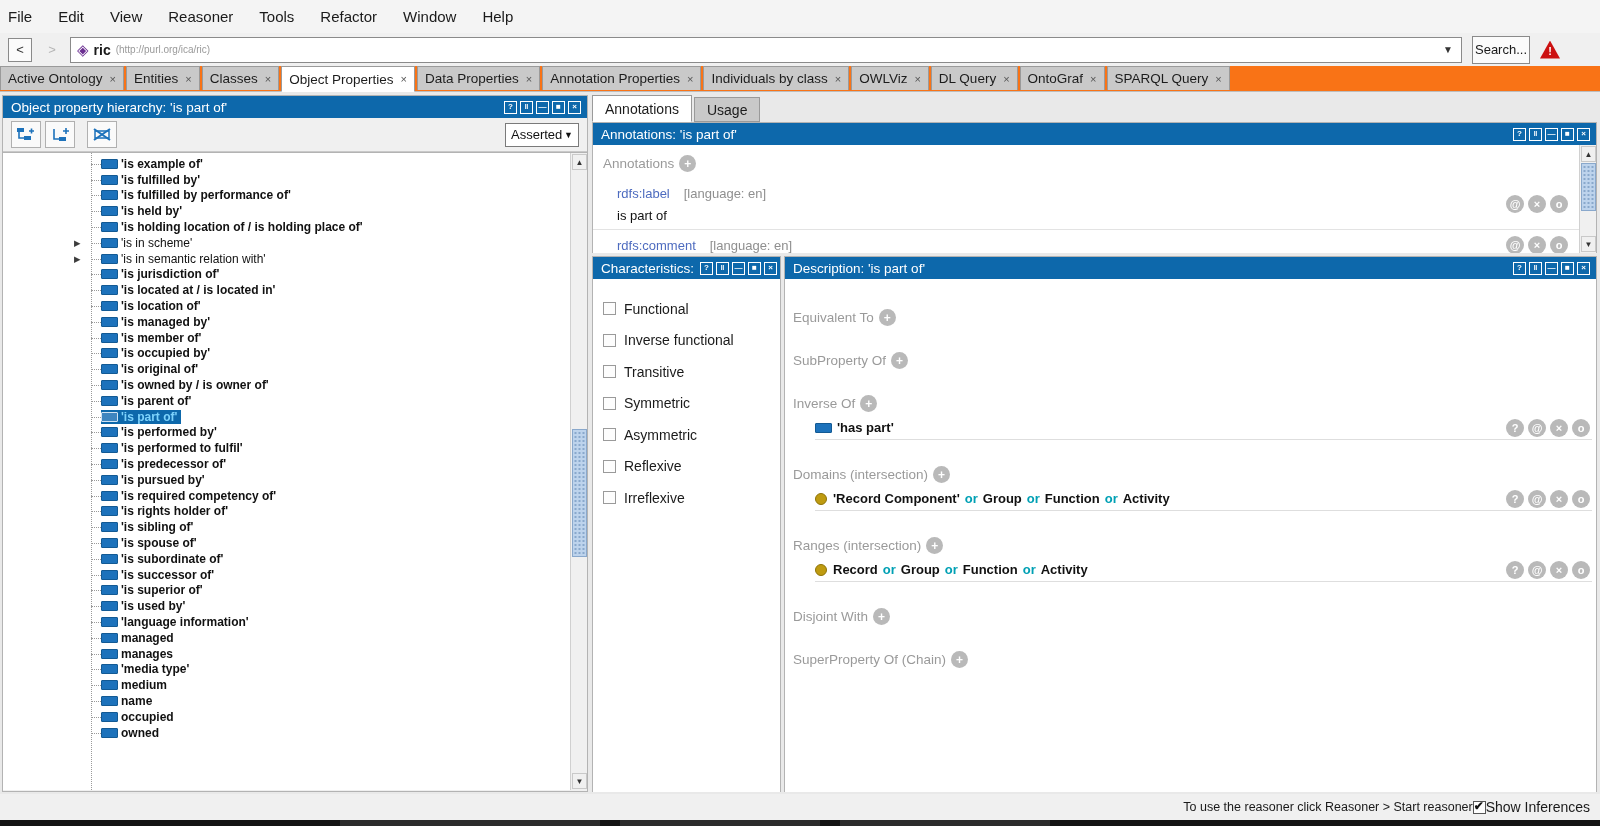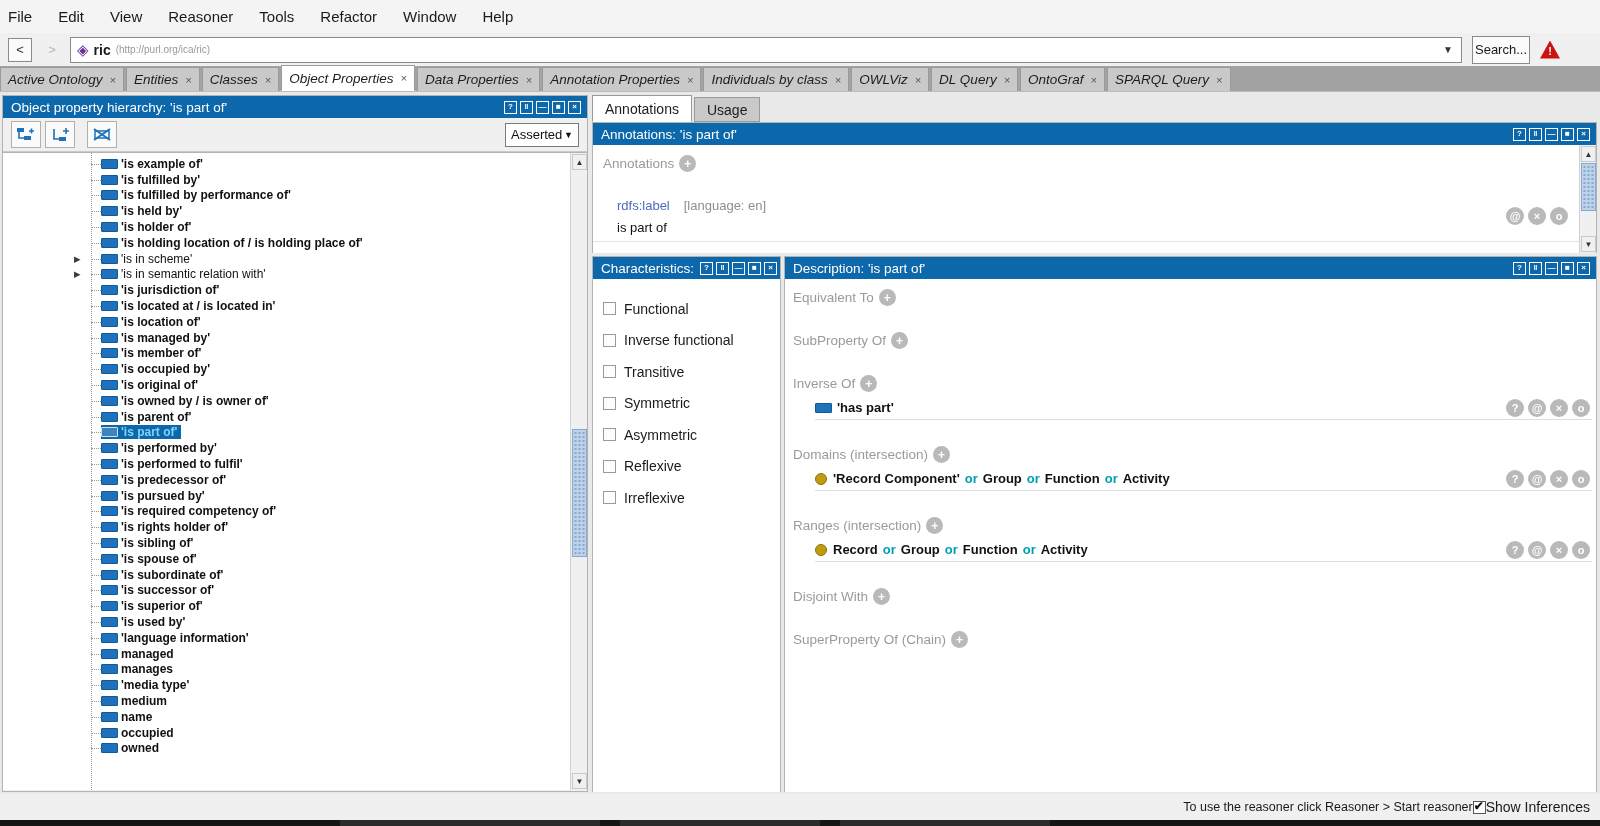--- a/index.html
+++ b/index.html
@@ -15,21 +15,21 @@
   .nav-btn.disabled { border:none; background:transparent; color:#b5b5b5; }
   #iri-combo { margin-left:6px; width:1392px; height:26px; background:#fff; border:1px solid #8a8a8a; display:flex; align-items:center; padding:0 6px; }
   .onto-diamond { color:#6b2e91; font-size:15px; margin-right:5px; }
   .onto-name { font-size:14px; font-weight:bold; color:#1a1a1a; margin-right:5px; }
   .onto-iri { font-size:10px; color:#9a9a9a; flex:1; }
   .combo-arrow { font-size:10px; color:#333; padding:0 2px; }
   #search-btn { margin-left:10px; width:58px; height:28px; background:#fbfbfb; border:1px solid #8a8a8a; font-size:13px; color:#1a1a1a; display:flex; align-items:center; justify-content:center; }
   .warn-tri { margin-left:10px; width:20px; height:18px; background:#cc1111; clip-path:polygon(50% 0,100% 100%,0 100%); position:relative; display:flex; align-items:flex-end; justify-content:center; }
   .warn-tri span { color:#fff; font-size:11px; font-weight:bold; line-height:15px; }
 
-  #tabbar { left:0; top:66px; width:1600px; height:26px; display:flex; align-items:flex-end; background:#a3a3a3; border-bottom:1px solid #bdbdbd;font-style:italic; }
+  #tabbar { left:0; top:66px; width:1600px; height:26px; display:flex; background:#f97316; border-bottom:1px solid #bdbdbd; }
   .tab { height:24px; display:flex; align-items:center; padding:0 7px; background:#c9c9c9; border:1px solid #9a9a9a; border-bottom:none; margin-right:2px; font-size:13.5px; color:#1c1c1c; white-space:nowrap; }
   .tab .x { margin-left:7px; font-size:11px; color:#555; }
   .tab.active { background:#fff; height:26px; border-bottom:1px solid #fff; }
 
   
   .panel { background:#fff; border:1px solid #b3b3b3; }
   .titlebar { height:22px; background:#0d68ab; color:#fff; display:flex; align-items:center; padding:0 6px 0 8px; font-size:13.5px; white-space:nowrap; overflow:hidden; }
   .titlebar .t { flex:1; overflow:hidden; white-space:nowrap; }
   .wc { display:flex; gap:3px; flex-shrink:0; margin-left:4px; }
   .wc i { width:13px; height:13px; border:1.5px solid #fff; color:#fff; font-style:normal; font-size:8px; line-height:10px; text-align:center; display:block; font-weight:bold; }
@@ -60,34 +60,34 @@
   .sbar .sthumb { position:absolute; left:1px; width:15px; background:#bdd3ec; border:1px solid #89a8cc; background-image:radial-gradient(#89a8cc 0.8px, transparent 0.9px); background-size:4px 4px; background-position:center; }
 
   
   #subtabs { left:592px; top:95px; display:flex; align-items:flex-end; height:27px; }
   .subtab { height:25px; display:flex; align-items:center; padding:0 12px; font-size:14px; border:1px solid #9a9a9a; margin-right:2px; background:#c9c9c9; color:#1c1c1c; }
   .subtab.active { background:#fff; border-bottom:1px solid #fff; height:27px; }
 
   #ann-panel { left:592px; top:122px; width:1005px; height:131px; }
   #ann-content { position:relative; height:108px; background:#fff; overflow:hidden; }
   .section-label { display:flex; align-items:center; gap:5px; color:#9a9a9a; font-size:13.5px; }
-  .ann-row { position:relative; padding:6px 46px 6px 24px; border-bottom:1px solid #e3e3e3;margin-top:12px; }
+  .ann-row { position:relative; padding:6px 46px 6px 24px; border-bottom:1px solid #e3e3e3; }
   .ann-prop { font-size:13px; color:#4d6bbf; }
   .ann-lang { font-size:13px; color:#8f8f8f; margin-left:14px; }
   .ann-val { font-size:13px; color:#111; margin-top:6px; }
   .ann-row .row-btns { position:absolute; right:28px; top:50%; transform:translateY(-50%); }
 
   #char-panel { left:592px; top:256px; width:189px; height:536px; }
   #char-panel .titlebar { padding-right:3px; }
   #char-content { background:#fff; height:513px; padding:14px 0 0 10px; }
   .chk-row { display:flex; align-items:center; height:31.5px; gap:8px; font-size:14px; color:#1a1a1a; }
   .chk { width:13px; height:13px; border:1px solid #9a9a9a; background:#fdfdfd; flex-shrink:0; }
 
   #desc-panel { left:784px; top:256px; width:813px; height:536px; }
-  #desc-content { background:#fff; height:513px; padding:10px 4px 0 8px; overflow:hidden; }
+  #desc-content { background:#fff; height:513px; padding:30px 4px 0 8px; overflow:hidden; }
   .desc-section { margin-bottom:26px; }
   .desc-section .section-label { margin-bottom:4px; }
   .desc-row { display:flex; align-items:center; height:24px; margin-left:22px; border-bottom:1px solid #dedede; padding-right:2px; }
   .cicon { width:12px; height:12px; border-radius:50%; background:#bf9b10; border:1px solid #8f7408; margin-right:6px; flex-shrink:0; }
   .desc-row .picon { margin-right:5px; }
   .seg { font-size:13px; font-weight:bold; color:#111; margin-right:5px; white-space:nowrap; }
   .seg.op { color:#00a0b4; }
 
   
   #statusbar { left:0; top:794px; width:1600px; height:26px; background:#f0f0f0; display:flex; align-items:center; justify-content:flex-end; padding-right:10px; }
@@ -232,26 +232,20 @@
         <div class="trow bold">
           <span class="hl">
             <span class="picon"></span>
             <span>'is fulfilled by performance of'</span>
           </span>
         </div>
         <div class="trow bold">
           <span class="hl">
             <span class="picon"></span>
             <span>'is held by'</span>
-          </span>
-        </div>
-        <div class="trow bold">
-          <span class="hl">
-            <span class="picon"></span>
-            <span>'is holder of'</span>
           </span>
         </div>
         <div class="trow bold">
           <span class="hl">
             <span class="picon"></span>
             <span>'is holding location of / is holding place of'</span>
           </span>
         </div>
         <div class="trow">
           <span class="arr">▶</span>

